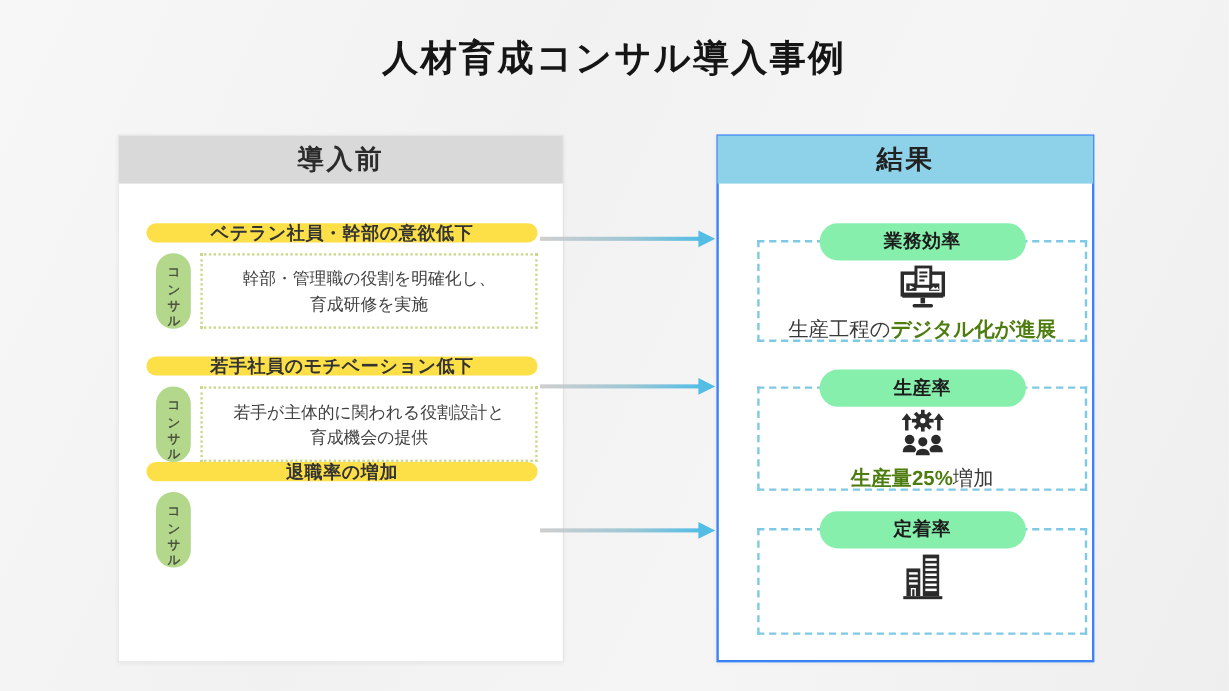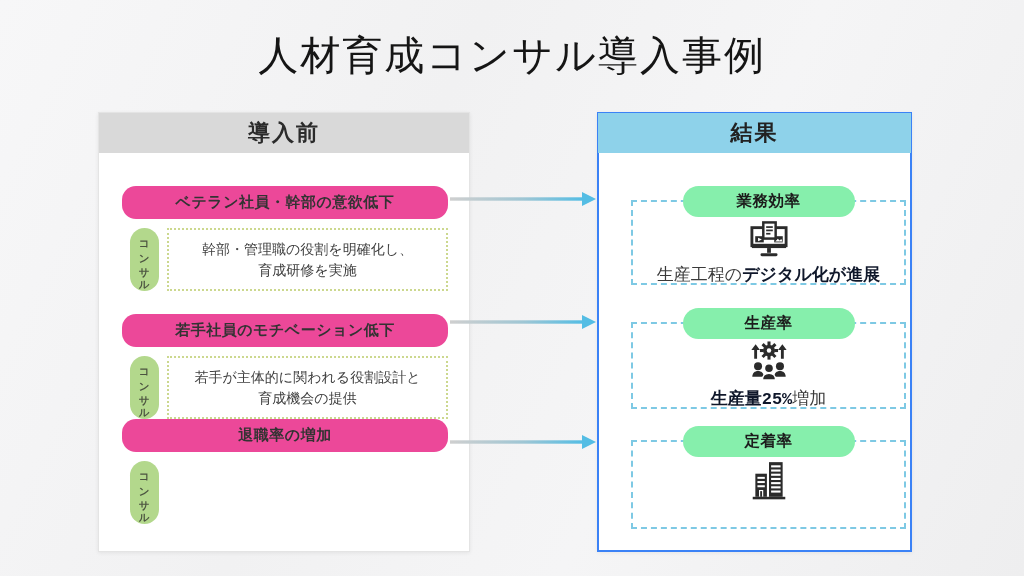--- a/index.html
+++ b/index.html
@@ -5,39 +5,39 @@
   html,body{margin:0;padding:0;}
   body{
     width:1024px;height:576px;overflow:hidden;
     font-family:"Liberation Sans","DejaVu Sans",sans-serif;
     background:linear-gradient(115deg,#f7f7f8 0%,#f1f1f2 38%,#f5f5f6 64%,#eeeeef 100%);
   }
   .canvas{position:relative;width:1024px;height:576px;}
 
   .page-title{
     position:absolute;top:28px;left:0;width:100%;
-    text-align:center;font-size:40px;font-weight:400;color:#151515;
+    text-align:center;font-size:30px;font-weight:700;color:#151515;
     letter-spacing:2px;
   }
 
   
   .before-panel{
     position:absolute;left:98px;top:112px;width:372px;height:440px;
     background:#ffffff;border:1px solid #e4e4e4;
     box-shadow:0 1px 4px rgba(0,0,0,.07);
     box-sizing:border-box;
   }
   .before-header{
     height:40px;background:#d9d9d9;
     display:flex;align-items:center;justify-content:center;
     font-size:22px;font-weight:800;color:#2b2b2b;letter-spacing:2px;
   }
   .problem-pill{
-    height:33px;margin:0 21px 9px 23px;border-radius:14px;
-    background:#ec4899;
+    height:16px;margin:0 21px 9px 23px;border-radius:14px;
+    background:#fde047;
     display:flex;align-items:center;justify-content:center;
     font-size:15px;font-weight:800;color:#333;letter-spacing:.5px;
   }
   .problem-pill.first{margin-top:33px;}
   .problem-pill.gap23{margin-top:23px;}
   .problem-pill.gap20{}
   .consul-row{
     margin:0 21px 0 31px;display:flex;gap:8px;height:63px;
   }
   .consul-pill{
@@ -79,21 +79,21 @@
   .result-box.r3{top:326px;height:89px;}
   .result-pill{
     position:absolute;top:-16px;left:50%;transform:translateX(-50%);
     width:172px;height:31px;border-radius:16px;background:#86efac;
     display:flex;align-items:center;justify-content:center;
     font-size:15.5px;font-weight:800;color:#1c1c1c;letter-spacing:.5px;
   }
   .result-icon{margin-top:17px;height:42px;display:flex;align-items:flex-end;justify-content:center;}
   .result-box.r1 .result-icon{margin-top:19px;height:40px;}
   .result-text{margin-top:4px;font-size:17px;color:#3a3a3a;}
-  .result-text .hl{color:#0f172a;font-weight:800;font-family:Liberation Mono, monospace;}
+  .result-text .hl{color:#4d7c0f;font-weight:800;}
 </style>
 </head>
 <body>
 
 <div class="canvas">
 
   <div class="page-title">人材育成コンサル導入事例</div>
 
   <div class="before-panel">
     <div class="before-header">導入前</div>

